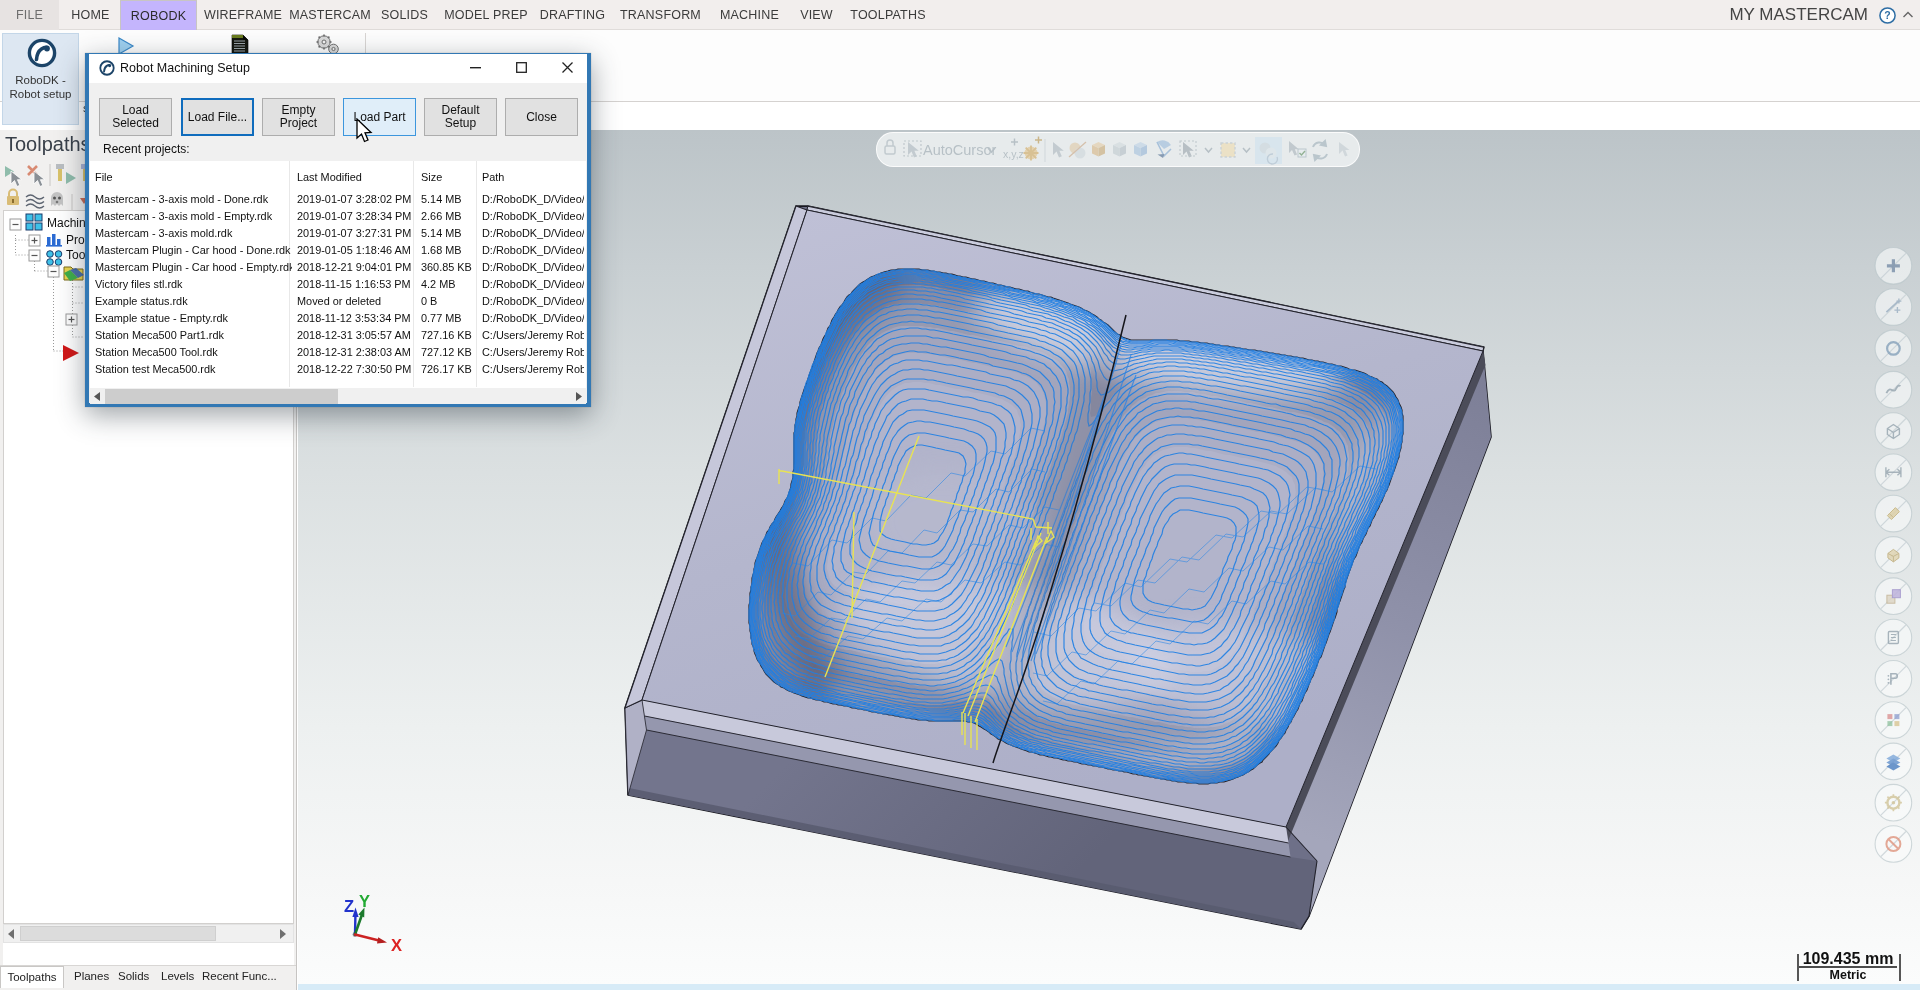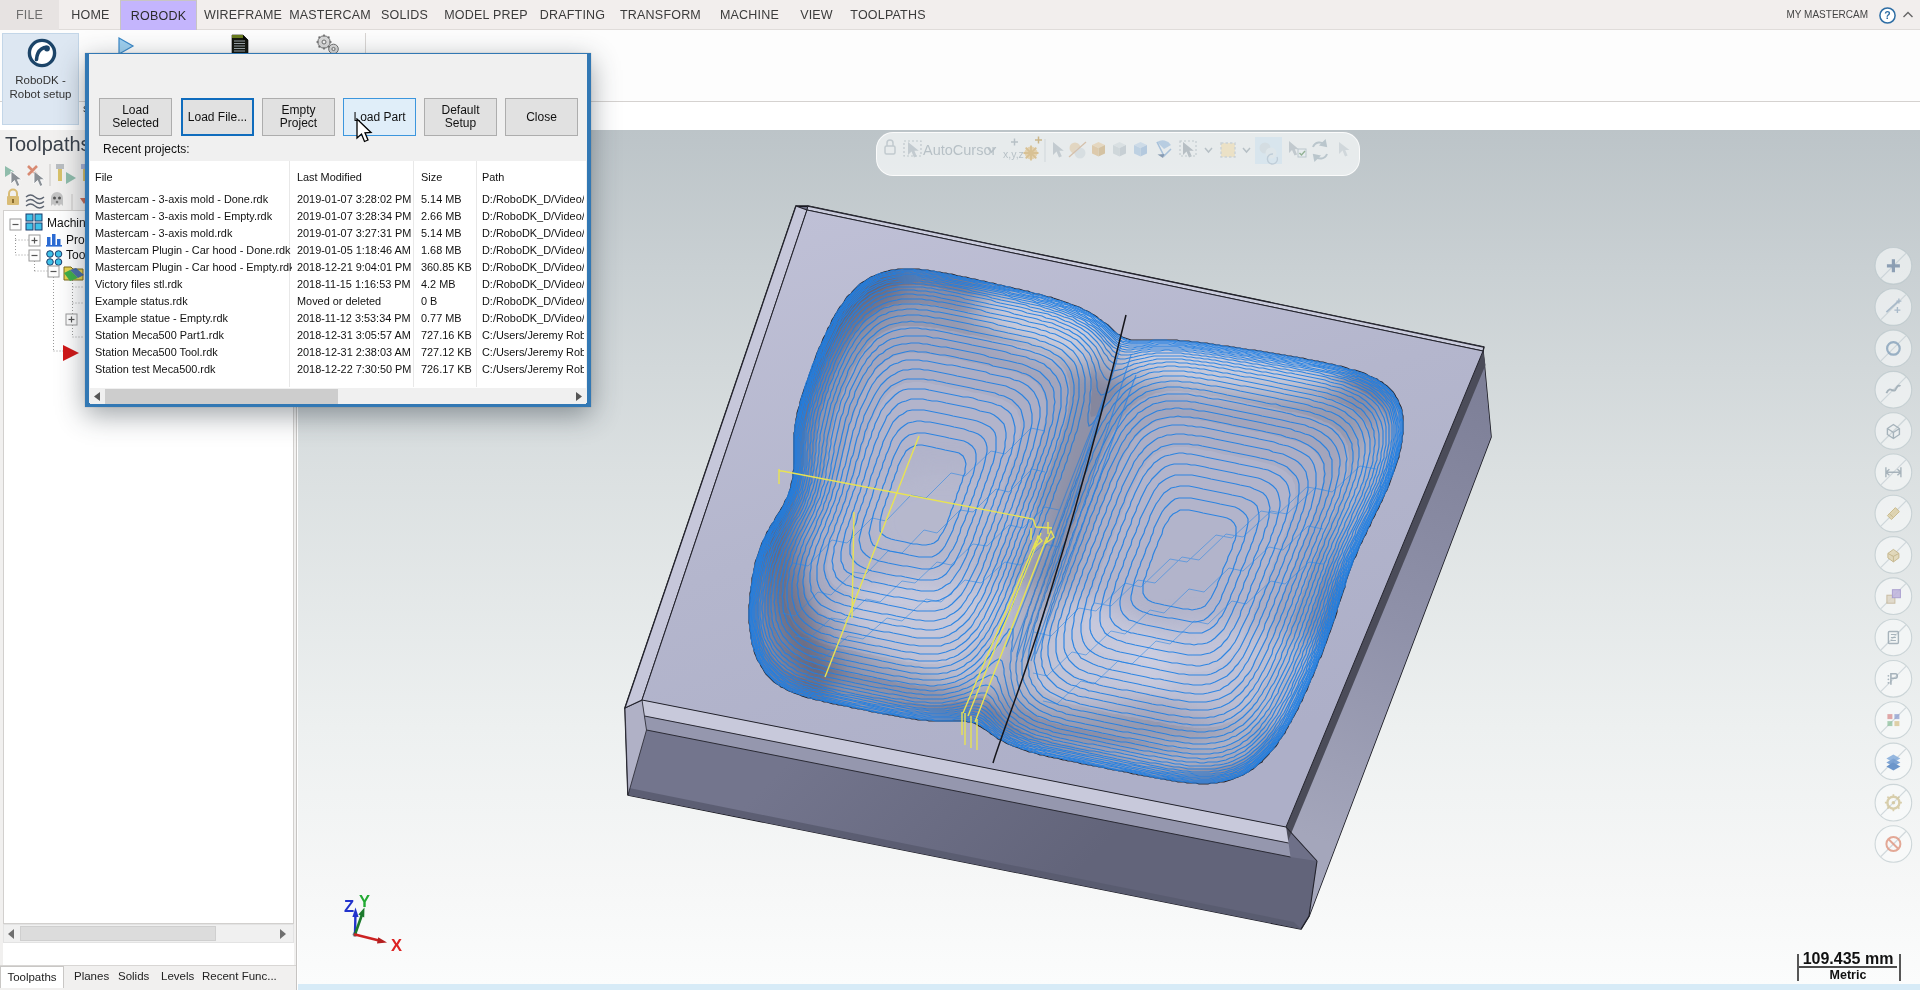--- a/index.html
+++ b/index.html
@@ -1,33 +1,33 @@
 <!DOCTYPE html>
 <html><head><meta charset="utf-8"><style>
 *{margin:0;padding:0;box-sizing:border-box}
 html,body{width:1920px;height:990px;overflow:hidden;font-family:"Liberation Sans",sans-serif;background:#fff}
 .abs{position:absolute}
 #tabbar{position:absolute;left:0;top:0;width:1920px;height:30px;background:#f2eeed;border-bottom:1px solid #e0dcda}
 .tab{position:absolute;top:0;height:30px;line-height:30px;font-size:12.5px;color:#3b3b3b;text-align:center;letter-spacing:.2px}
 #tab-file{background:#e7e3e2;color:#6e6e6e}
 #tab-active{background:#c4b5fd;border:1px solid #c8c5c3;border-bottom:none;color:#2b2b2b}
-#mymc{position:absolute;top:0;right:52px;height:30px;line-height:30px;font-size:10px;color:#444}
+#mymc{position:absolute;top:0;right:52px;height:30px;line-height:30px;font-size:17px;color:#444}
 #ribbon{position:absolute;left:0;top:30px;width:1920px;height:72px;background:#fdfdfd;border-bottom:1px solid #d5d2d0}
 #rdk-tile{position:absolute;left:2px;top:3px;width:77px;height:92px;background:#dde7f2;border:1px solid #c3d6e8}
 #rdk-tile .lbl{position:absolute;top:40px;left:0;width:100%;text-align:center;font-size:11.5px;color:#333;line-height:13.5px}
 #leftpanel{position:absolute;left:0;top:130px;width:297px;height:860px;background:#f1f0ef;border-right:1px solid #c6c4c2}
 #lp-title{position:absolute;left:5px;top:3px;font-size:20px;color:#39404a}
 #treebox{position:absolute;left:3px;top:80px;width:291px;height:714px;background:#fff;border:1px solid #d2d0ce}
 #lp-hscroll{position:absolute;left:3px;top:794px;width:291px;height:19px;background:#f0f0f0;border:1px solid #e3e3e3}
 #lp-white{position:absolute;left:3px;top:813px;width:291px;height:22px;background:#fff}
 #lp-tabs{position:absolute;left:0;top:835px;width:296px;height:25px;background:#f1f0ef;border-top:1px solid #d8d6d4}
 .lptab{position:absolute;top:0;height:22px;line-height:21px;font-size:11.5px;color:#222}
 #viewport{position:absolute;left:298px;top:130px;width:1622px;height:854px;background:linear-gradient(180deg,#bcc4c8 0%,#c9d0d3 16%,#dbe0e1 40%,#edf0f0 70%,#f6f7f7 88%,#fbfcfc 100%)}
 #bluestrip{position:absolute;left:298px;top:984px;width:1622px;height:6px;background:#d7ebf7}
-#floatbar{position:absolute;left:578px;top:2px;width:484px;height:44px;background:rgba(247,249,250,.72);border-radius:17px;border:1px solid rgba(255,255,255,.8)}
+#floatbar{position:absolute;left:578px;top:2px;width:484px;height:35px;background:rgba(247,249,250,.72);border-radius:17px;border:1px solid rgba(255,255,255,.8)}
 #scalebox{position:absolute;left:1501px;top:822px;width:98px;text-align:center;color:#111}
 #scalebox .t1{font-size:16px;font-weight:bold;line-height:14px}
 #scalebox .t2{font-size:12.5px;font-weight:bold;line-height:13px}
 #dialog{position:absolute;left:85px;top:53px;width:506px;height:354px;background:#f0f0f0;border:4px solid #3278b4;border-top:1px solid #3278b4;box-shadow:0 8px 26px rgba(40,50,60,.45), 0 0 1px rgba(0,0,0,.3)}
 #dlg-title{position:absolute;left:0;top:0;width:100%;height:29px;background:#fff}
 #dlg-title .txt{position:absolute;left:31px;top:7px;font-size:12.5px;color:#111}
 .dbtn{position:absolute;top:44px;width:73px;height:38px;background:#e1e1e1;border:1px solid #adadad;font-size:12px;color:#111;text-align:center;display:flex;align-items:center;justify-content:center;line-height:13px}
 #recentlbl{position:absolute;left:14px;top:88px;font-size:12px;color:#111}
 #dtable{position:absolute;left:1px;top:107px;width:496px;height:227px;background:#fff;font-size:10.9px;color:#111}
 .drow{position:absolute;white-space:nowrap;overflow:hidden;width:494px;height:17px;line-height:17px}
@@ -543,20 +543,37 @@
   <div id="lp-tabs">
     <div class="lptab" style="left:0;width:64px;background:#fff;border:1px solid #c9c7c5;border-bottom:none;text-align:center">Toolpaths</div>
     <div class="lptab" style="left:74px">Planes</div>
     <div class="lptab" style="left:118px">Solids</div>
     <div class="lptab" style="left:161px">Levels</div>
     <div class="lptab" style="left:202px">Recent Func...</div>
   </div>
 </div>
 
 <div id="dialog">
+  <div id="dlg-title">
+    <svg class="abs" style="left:10px;top:6px" width="16" height="16" viewBox="0 0 30 30">
+      <circle cx="15" cy="15" r="12.6" fill="#fff" stroke="#1c4468" stroke-width="3.4"></circle>
+      <path d="M9.5 21.5 Q10 14 14.5 11 Q17.5 9 20 9.5" fill="none" stroke="#1c4468" stroke-width="3.6" stroke-linecap="round"></path>
+      <circle cx="20" cy="10.5" r="2.9" fill="#1c4468"></circle>
+    </svg>
+    <div class="txt">Robot Machining Setup</div>
+    <svg class="abs" style="left:381px;top:13px" width="11" height="2">
+        <rect width="11" height="1.4" fill="#222"></rect>
+      </svg>
+    <svg class="abs" style="left:427px;top:8px" width="11" height="11">
+        <rect x="0.7" y="0.7" width="9.6" height="9.6" fill="none" stroke="#222" stroke-width="1.3"></rect>
+      </svg>
+    <svg class="abs" style="left:473px;top:8px" width="11" height="11">
+        <path d="M0.5 0.5 L10.5 10.5 M10.5 0.5 L0.5 10.5" stroke="#222" stroke-width="1.3"></path>
+      </svg>
+  </div>
   <div class="dbtn" style="left:10px">Load<br>Selected</div>
   <div class="dbtn" style="left:92px;border:2px solid #0f6cbd">Load File...</div>
   <div class="dbtn" style="left:173px">Empty<br>Project</div>
   <div class="dbtn" style="left:254px;background:#e0eef9;border-color:#3c96dd">Load Part</div>
   <div class="dbtn" style="left:335px">Default<br>Setup</div>
   <div class="dbtn" style="left:416px">Close</div>
   <div id="recentlbl">Recent projects:</div>
   <div id="dtable">
     <div class="vline" style="left:199px"></div>
       <div class="vline" style="left:323px"></div>

